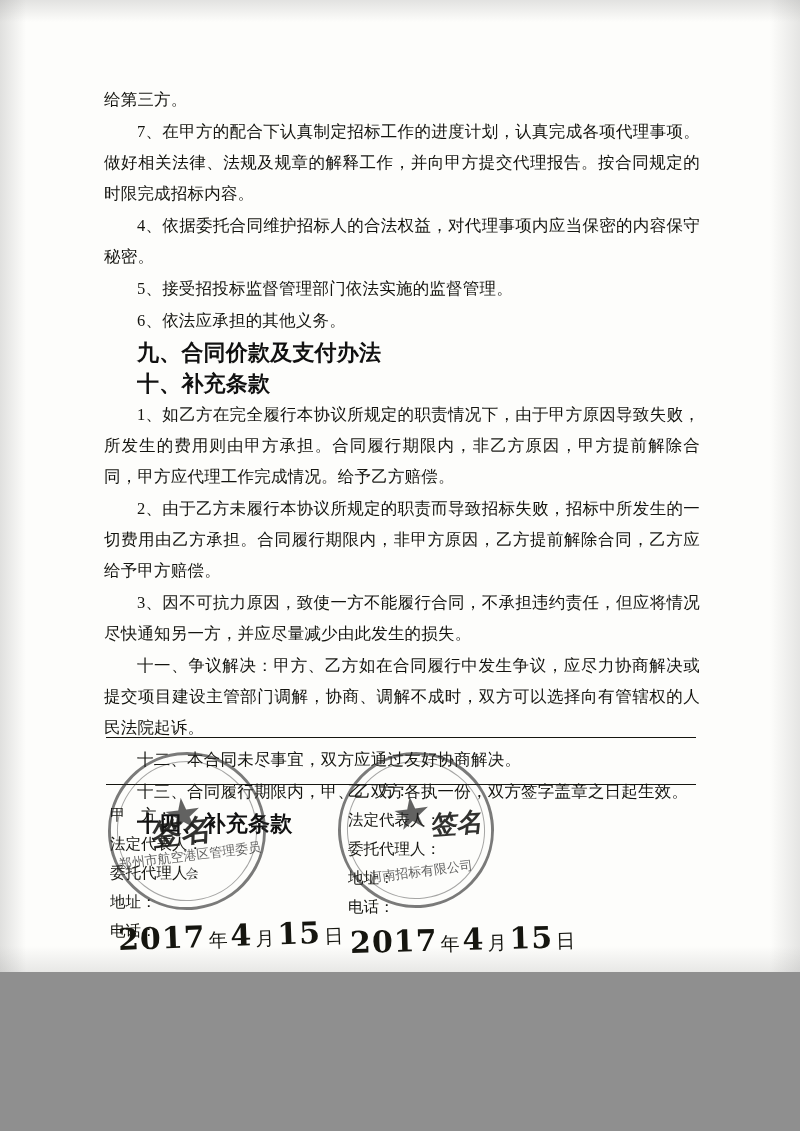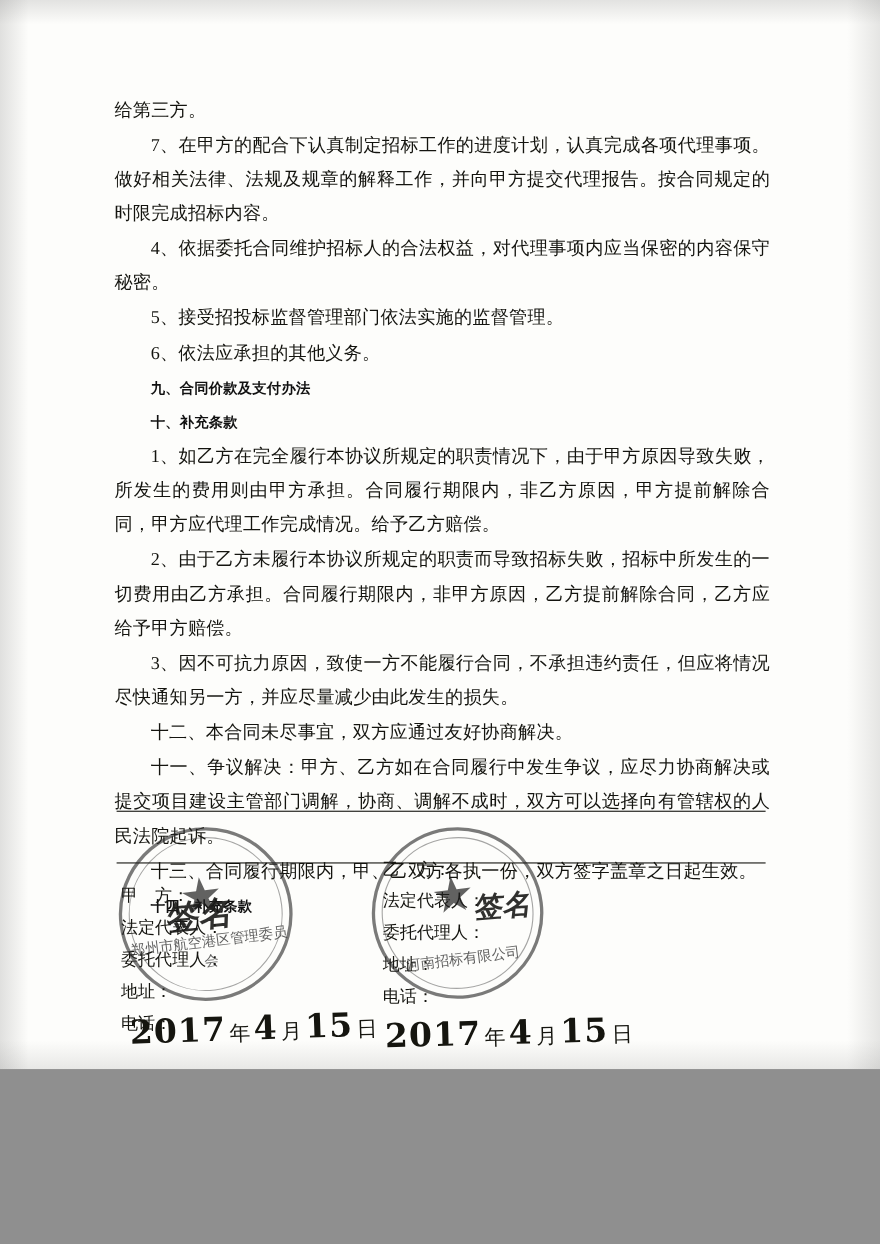--- a/index.html
+++ b/index.html
@@ -61,21 +61,21 @@
     margin: 0 0 1px 0;
     letter-spacing: 0.2px;
   }
   .para.indent {
     text-indent: 33px;
   }
   .para.noindent {
     text-indent: 0;
   }
   .heading {
-    font-size: 13px;
+    font-size: 22px;
     line-height: 31px;
     color: #111;
     text-indent: 33px;
     font-weight: bold;
     margin: 0;
     letter-spacing: 0.2px;
   }
 
   .hr-line {
     position: absolute;
@@ -208,22 +208,22 @@
     <p class="para noindent">给第三方。</p>
     <p class="para indent">7、在甲方的配合下认真制定招标工作的进度计划，认真完成各项代理事项。做好相关法律、法规及规章的解释工作，并向甲方提交代理报告。按合同规定的时限完成招标内容。</p>
     <p class="para indent">4、依据委托合同维护招标人的合法权益，对代理事项内应当保密的内容保守秘密。</p>
     <p class="para indent">5、接受招投标监督管理部门依法实施的监督管理。</p>
     <p class="para indent">6、依法应承担的其他义务。</p>
     <p class="heading">九、合同价款及支付办法</p>
     <p class="heading">十、补充条款</p>
     <p class="para indent">1、如乙方在完全履行本协议所规定的职责情况下，由于甲方原因导致失败，所发生的费用则由甲方承担。合同履行期限内，非乙方原因，甲方提前解除合同，甲方应代理工作完成情况。给予乙方赔偿。</p>
     <p class="para indent">2、由于乙方未履行本协议所规定的职责而导致招标失败，招标中所发生的一切费用由乙方承担。合同履行期限内，非甲方原因，乙方提前解除合同，乙方应给予甲方赔偿。</p>
     <p class="para indent">3、因不可抗力原因，致使一方不能履行合同，不承担违约责任，但应将情况尽快通知另一方，并应尽量减少由此发生的损失。</p>
+    <p class="para indent">十一、争议解决：甲方、乙方如在合同履行中发生争议，应尽力协商解决或提交项目建设主管部门调解，协商、调解不成时，双方可以选择向有管辖权的人民法院起诉。</p>
     <p class="para indent">十二、本合同未尽事宜，双方应通过友好协商解决。</p>
-    <p class="para indent">十一、争议解决：甲方、乙方如在合同履行中发生争议，应尽力协商解决或提交项目建设主管部门调解，协商、调解不成时，双方可以选择向有管辖权的人民法院起诉。</p>
     <p class="para indent">十三、合同履行期限内，甲、乙双方各执一份，双方签字盖章之日起生效。</p>
     <p class="heading">十四、补充条款</p>
   </div>
 
   <div class="hr-line" id="hr1"></div>
   <div class="hr-line" id="hr2"></div>
 
   <div class="sig-block" id="sig-left">
     <div class="sig-row">甲　方：</div>
     <div class="sig-row">法定代表人：</div>

